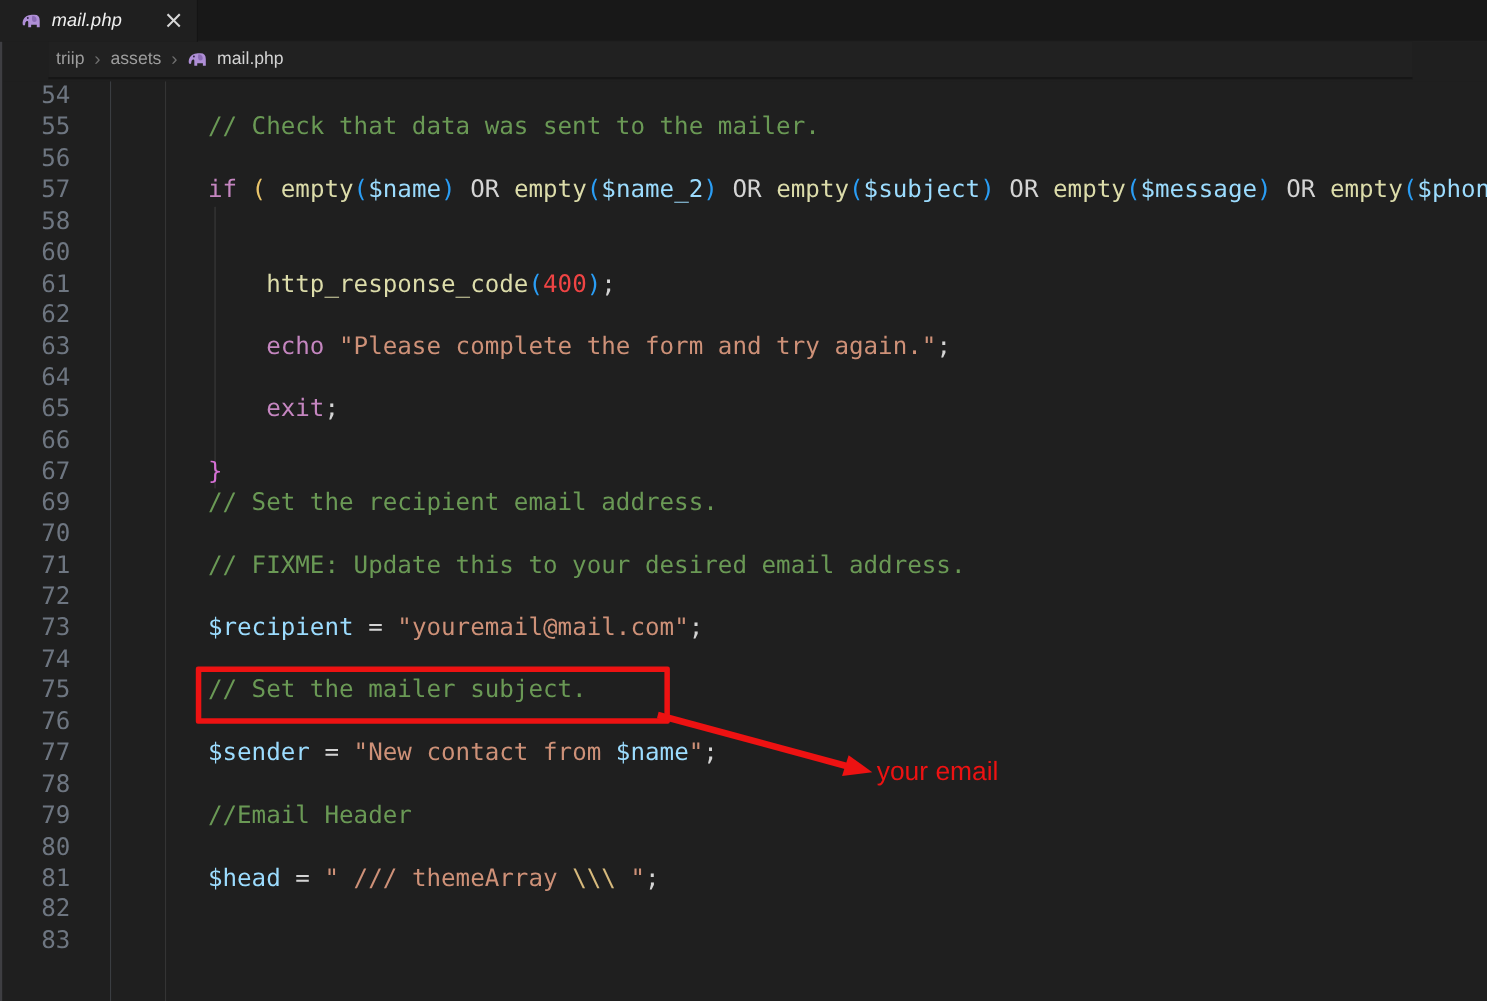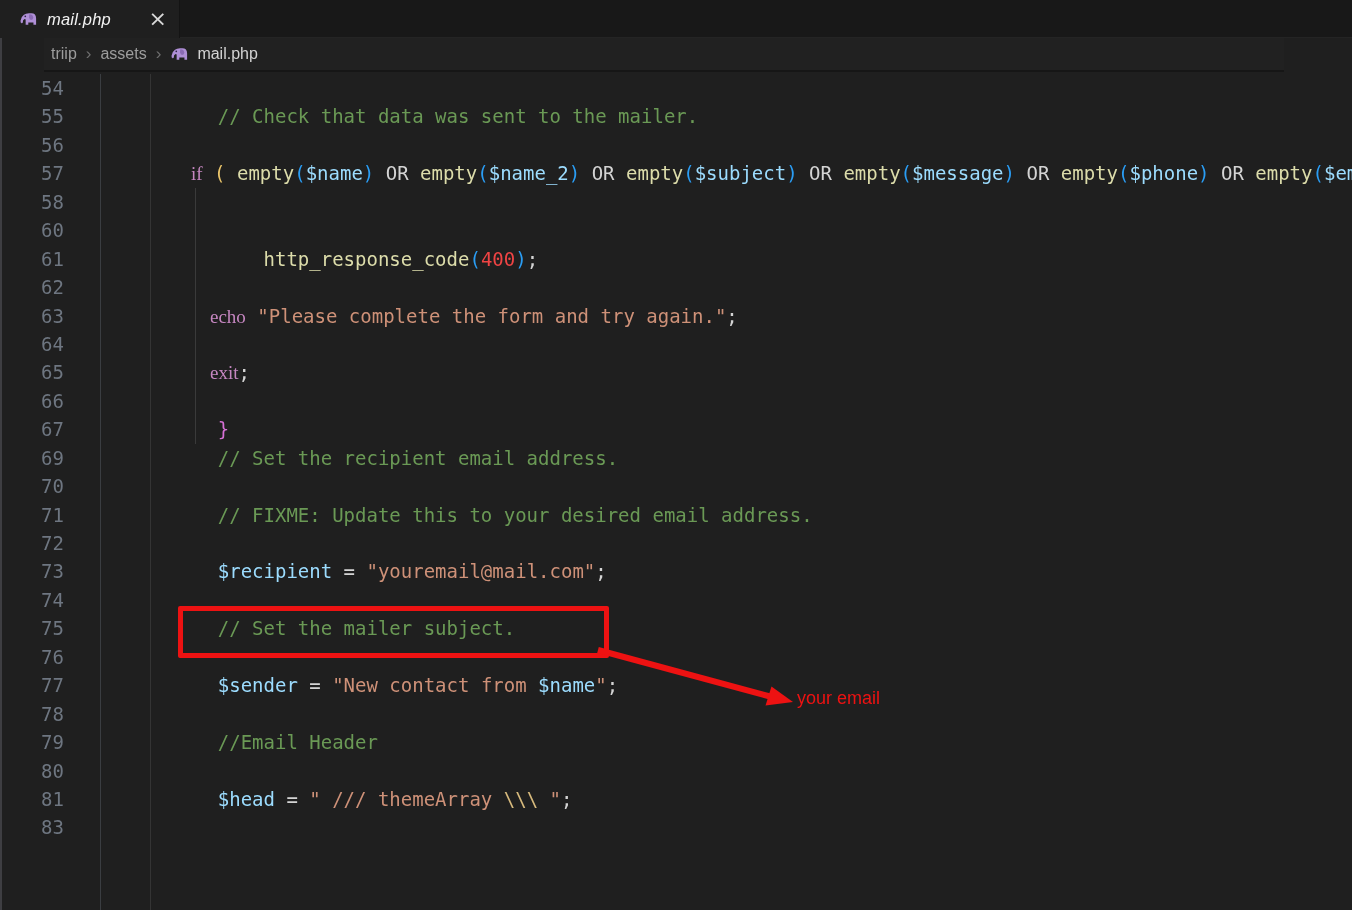--- a/index.html
+++ b/index.html
@@ -34,42 +34,42 @@
                background:#3e3e42; z-index:3; }
   .gutter-border { position:absolute; left:100px; top:74px; width:1px; height:836px;
                    background:#3a3d41; }
   .guide-0 { position:absolute; left:150px; top:74px; width:1px; height:836px;
              background:#343434; }
   .guide-1 { position:absolute; left:195px; top:188px; width:1px; height:256px;
              background:#3a3a3a; }
 
   #lines { position:absolute; left:0; top:74px; width:1352px; }
   .row { display:flex; height:28.45px; line-height:28.45px;
-         font-family:"DejaVu Sans Mono","Liberation Mono",monospace; font-size:19px; }
+         font-family:"DejaVu Sans Mono","Liberation Mono",monospace; font-size:22px; }
   .ln { flex:0 0 100px; text-align:right; padding-right:36px; color:#6e7681; }
-  .code { flex:1 1 auto; padding-left:36px; white-space:pre; overflow:hidden;margin-left:36px; }
+  .code { flex:1 1 auto; padding-left:36px; white-space:pre; overflow:hidden; }
 
   .tk-cm  { color:#6a9955; }
-  .tk-kw  { color:#c586c0;font-family:Liberation Serif, serif; }
+  .tk-kw  { color:#c586c0; }
   .tk-fn  { color:#dcdcaa; }
   .tk-vr  { color:#9cdcfe; }
   .tk-st  { color:#ce9178; }
   .tk-num { color:#ef4444; }
   .tk-pl  { color:#d4d4d4; }
   .tk-b1  { color:#e9c46a; }
   .tk-b2  { color:#d670d6; }
   .tk-b3  { color:#2a9df4; }
   .tk-esc { color:#d7ba7d; }
 
   
   .redbox { position:absolute; left:178px; top:606px; width:431px; height:52px;
             border:5px solid #ed1212; border-radius:2px; z-index:5; }
   .arrow-svg { position:absolute; left:0; top:0; width:1352px; height:910px;
                pointer-events:none; z-index:5; }
-  .ann-label { position:absolute; left:797px; top:688px; font-size:18px;
+  .ann-label { position:absolute; left:797px; top:688px; font-size:24px;
                color:#ed1212; z-index:5; }
 </style>
 </head>
 <body>
 
 <div class="tabbar">
   <div class="tab">
     <svg class="phpicon" viewBox="0 0 20 16">
       <path d="M5.2 3.6 Q7 2 10.5 2 L13 2 Q18 2 18 7.5 L18 14 L15.2 14 L15.2 11.6 L9.8 11.6 L9.8 14 L7 14 L7 9.2 Q7 7.6 5.6 8.2 Q3.9 9 4.1 11 Q4.2 12.6 2.8 12.4 Q1.4 12.1 1.6 9.8 Q1.9 5.9 5.2 3.6 Z" fill="#af8fd6"></path>
       <path d="M11 3 Q14.5 3 15 6.5 Q15.2 9 12.8 9 Q10.8 9 10.6 6.2 Q10.5 3.6 11 3 Z" fill="#8b6bb5"></path>
@@ -197,20 +197,24 @@
     </div>
     <div class="row">
       <span class="ln">80</span>
       <span class="code"></span>
     </div>
     <div class="row">
       <span class="ln">81</span>
       <span class="code"><span class="tk-vr">    $head</span><span class="tk-pl"> = </span><span class="tk-st">" /// themeArray </span><span class="tk-esc">\\\</span><span class="tk-st"> "</span><span class="tk-pl">;</span></span>
     </div>
     <div class="row">
+      <span class="ln">82</span>
+      <span class="code"></span>
+    </div>
+    <div class="row">
       <span class="ln">83</span>
       <span class="code"></span>
     </div>
   </div>
 
 <div class="redbox"></div>
 <svg class="arrow-svg" viewBox="0 0 1352 910">
   <line x1="598" y1="650" x2="772" y2="697" stroke="#ed1212" stroke-width="6"></line>
   <polygon points="793,702 765.5,705.5 771.5,686.5" fill="#ed1212"></polygon>
 </svg>

